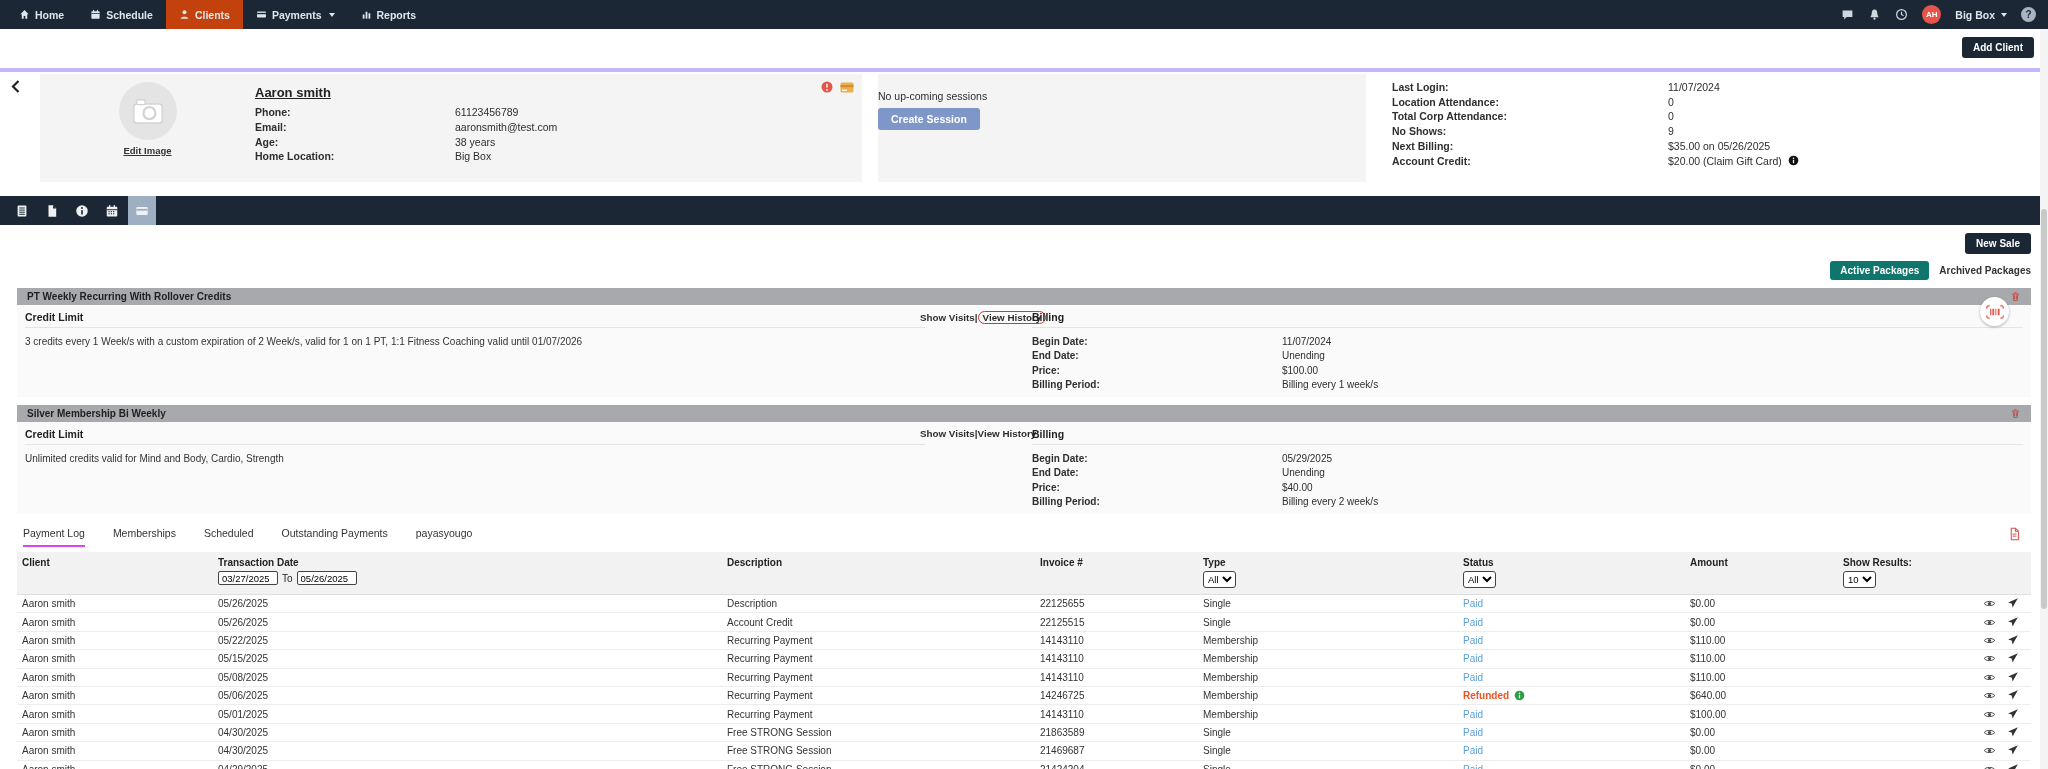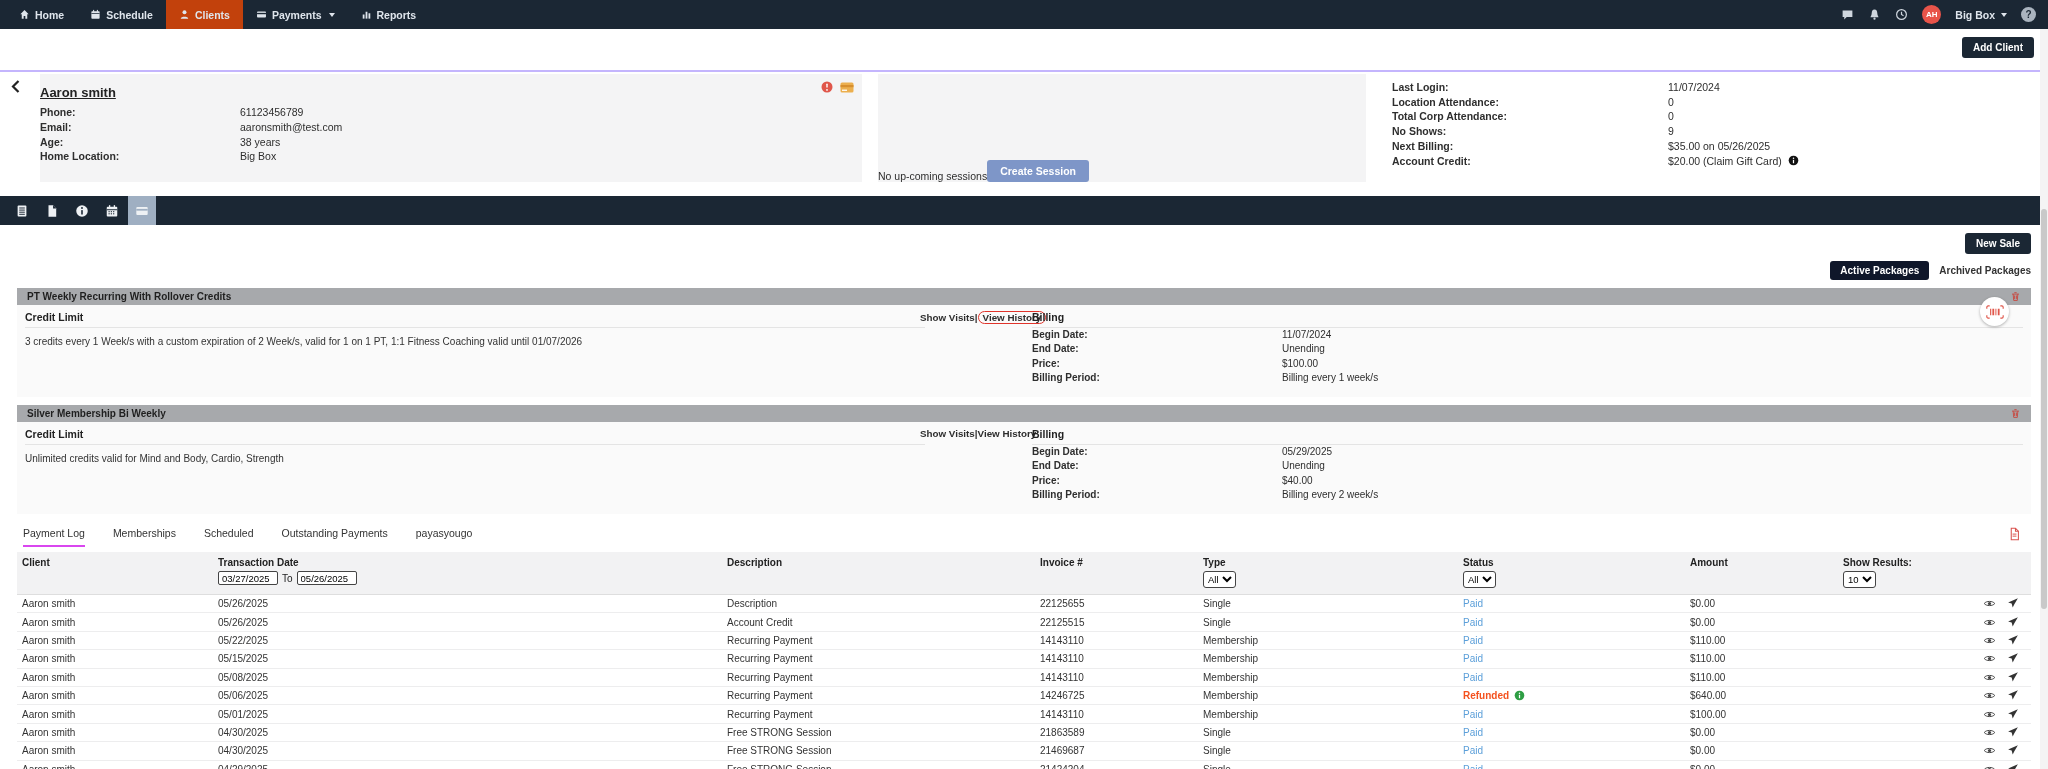--- a/index.html
+++ b/index.html
@@ -14,70 +14,70 @@
   .nav-item svg{width:11px;height:11px}
   .nav-item.active{background:#c2410c}
   .caret{width:0;height:0;border-left:3.5px solid transparent;border-right:3.5px solid transparent;border-top:4px solid #dfe5ec;margin-left:2px}
   .nav-right{display:flex;align-items:center;gap:14px;color:#cfd6de}
   .nav-right svg{width:13px;height:13px}
   .avatar{width:19px;height:19px;border-radius:50%;background:#e8544a;color:#fff;font-size:8px;font-weight:bold;display:flex;align-items:center;justify-content:center}
   .org{font-size:10.5px;color:#dfe5ec;display:flex;align-items:center;gap:4px;font-weight:bold}
   .help-circle{width:15px;height:15px;border-radius:50%;background:#aab4bf;color:#1b2734;font-size:10px;font-weight:bold;display:flex;align-items:center;justify-content:center}
 
   
-  .toolbar-row{height:43px;border-bottom:2px solid #c4b5fd;display:flex;justify-content:flex-end;align-items:flex-start;padding:8px 14px 0 0}
+  .toolbar-row{height:43px;border-bottom:4px solid #c4b5fd;display:flex;justify-content:flex-end;align-items:flex-start;padding:8px 14px 0 0}
   .btn-dark{background:#1b2734;color:#fff;border:none;border-radius:3px;font-size:10px;padding:5px 11px;font-weight:bold;cursor:pointer;font-family:inherit}
 
   
   .client-band{position:relative;height:113px;display:flex;padding:2px 0 0 40px}
   .back-btn{position:absolute;left:11px;top:8px;cursor:pointer;color:#222}
   .panel{background:#f4f4f5}
   .left-panel{width:822px;position:relative;display:flex;height:108px}
   .photo-col{width:215px;display:flex;flex-direction:column;align-items:center;padding-top:8px}
   .camera-circle{width:58px;height:58px;border-radius:50%;background:#e4e4e4;display:flex;align-items:center;justify-content:center}
   .edit-link{font-size:9.5px;text-decoration:underline;color:#333;margin-top:5px;font-weight:bold}
   .details{padding-top:9px}
   .client-name{font-size:13px;font-weight:bold;text-decoration:underline;color:#222;display:inline-block;margin-bottom:5px}
   .field-row{display:flex;font-size:10.5px;line-height:14.8px}
   .field-label{width:200px;font-weight:bold}
   .panel-icons{position:absolute;top:7px;right:8px;display:flex;gap:7px;align-items:center}
-  .mid-panel{width:488px;margin-left:16px;height:108px;display:flex;flex-direction:row;align-items:flex-end;padding-top:16px;font-size:10.5px}
+  .mid-panel{width:488px;margin-left:16px;height:108px;display:flex;flex-direction:column;align-items:flex-start;padding-top:16px;font-size:10.5px}
   .btn-blue{background:#7e96c8;color:#fff;border:none;border-radius:3px;font-size:10.5px;font-weight:bold;padding:5px 13px;margin-top:6px;cursor:pointer;font-family:inherit}
   .stats{margin-left:26px;padding-top:6px;width:440px}
   .stat-row{display:flex;font-size:10.5px;line-height:14.7px;align-items:center}
   .stat-label{width:276px;font-weight:bold}
   .stat-value{display:flex;gap:6px;align-items:center}
 
   
   .icon-tabbar{height:29px;background:#1b2734;display:flex;align-items:stretch;padding-left:8px;gap:2px;margin-top:11px}
   .icontab{width:28px;display:flex;align-items:center;justify-content:center;color:#eef1f4;--stripe:#1b2734;cursor:pointer}
   .icontab svg{width:14px;height:14px}
   .icontab.active{background:#9fafc2;--stripe:#9fafc2}
 
   
   .content{position:relative;padding:8px 17px 0 17px}
   .sale-row{display:flex;justify-content:flex-end}
   .pkgtabs-row{display:flex;justify-content:flex-end;align-items:center;gap:10px;margin-top:7px}
-  .pill-active{background:#0f172a;color:#fff;border-radius:3px;padding:4px 10px;font-weight:bold;border:none;font-size:10px;cursor:pointer;font-family:inherit}
+  .pill-active{background:#0f766e;color:#fff;border-radius:3px;padding:4px 10px;font-weight:bold;border:none;font-size:10px;cursor:pointer;font-family:inherit}
   .pill-plain{background:none;border:none;font-size:10px;color:#333;font-weight:bold;cursor:pointer;font-family:inherit}
 
   .package{margin-top:8px;position:relative}
   .pkg-header{height:17px;background:#a7a9ac;display:flex;align-items:center;justify-content:space-between;padding:0 10px;font-size:10px;font-weight:bold;color:#1f1f1f}
   .trash{color:#c9463d;cursor:pointer}
   .trash svg{width:11px;height:11px}
   .pkg-body{background:#fafafa;position:relative;height:92px}
   .credit-col{position:absolute;left:8px;top:6px;width:900px}
   .col-title{font-size:10.5px;font-weight:bold;padding-bottom:4px;border-bottom:1px solid #e4e4e4;color:#222}
   .credit-text{font-size:10px;margin-top:8px;color:#333}
   .visits-col{position:absolute;left:903px;top:6px;width:118px;font-size:9.8px;font-weight:bold;display:flex;white-space:nowrap;align-items:center}
   .hl-red{border:1.5px solid #e0342b;border-radius:9px;padding:0 4px}
   .billing-col{position:absolute;left:1015px;top:6px;right:8px}
   .brow{display:flex;font-size:10px;line-height:14.4px}
   .blabel{width:250px;font-weight:bold}
-  .brows{}
+  .brows{margin-top:7px}
   .badge-circle{position:absolute;right:22px;top:9px;width:29px;height:29px;background:#fff;border-radius:50%;box-shadow:0 1px 3px rgba(0,0,0,.3);display:flex;align-items:center;justify-content:center;z-index:3;cursor:pointer}
 
   
   .payments{margin-top:13px;position:relative}
   .ptabs{display:flex;gap:28px;font-size:10.5px;padding-left:6px}
   .ptab{padding-bottom:6px;color:#333;cursor:pointer}
   .ptab.active{border-bottom:2px solid #d946ef}
   .pdf-abs{position:absolute;right:10px;top:0;cursor:pointer}
   .grid{display:grid;grid-template-columns:196px 509px 313px 163px 260px 227px 153px 1fr;align-items:center}
   .ptable{margin-top:5px}
@@ -174,20 +174,30 @@
 </div>
 
 <section class="client-band">
   <span class="back-btn">
       <svg width="9" height="13" viewBox="0 0 9 13">
         <path d="M7.5 1 2 6.5 7.5 12" fill="none" stroke="#222" stroke-width="2.2"></path>
       </svg>
     </span>
 
   <div class="panel left-panel">
+    <div class="photo-col">
+      <div class="camera-circle">
+        <svg width="34" height="30" viewBox="0 0 24 21">
+            <rect x="2" y="5.5" width="20" height="13.5" rx="2" fill="#fff" stroke="#d3d3d3"></rect>
+            <rect x="4" y="2.5" width="6" height="3.5" rx="1" fill="#fff" stroke="#d3d3d3"></rect>
+            <circle cx="13" cy="12" r="4.2" fill="none" stroke="#d3d3d3" stroke-width="1.6"></circle>
+          </svg>
+      </div>
+      <a class="edit-link">Edit Image</a>
+    </div>
     <div class="details">
       <a class="client-name">Aaron smith</a>
       <div class="field-row">
           <span class="field-label">Phone:</span>
           <span>61123456789</span>
         </div>
       <div class="field-row">
           <span class="field-label">Email:</span>
           <span>aaronsmith@test.com</span>
         </div>

